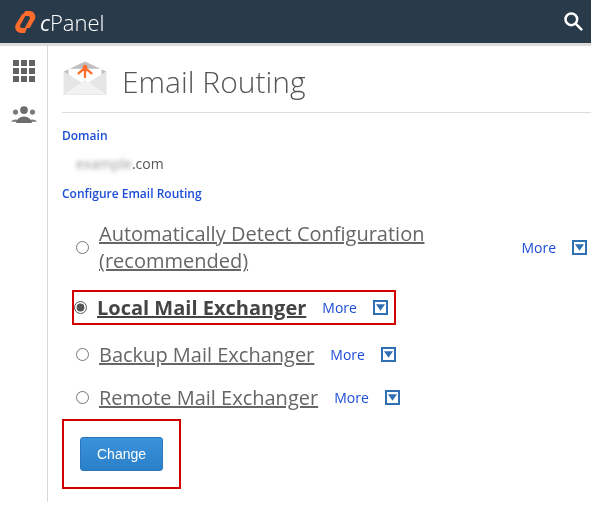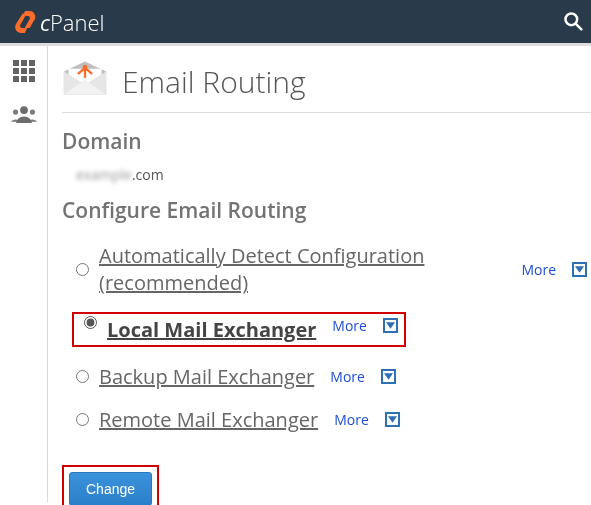--- a/index.html
+++ b/index.html
@@ -90,22 +90,22 @@
     border: none;
     border-top: 1px solid #ddd;
     margin: 0 0 14px 0;
   }
   .intro {
     color: #666;
     font-size: 14px;
     margin-bottom: 22px;
   }
   .section-h {
-    font-size: 21px;
-    color: #737373;
+    font-size: 12px;
+    color: #1d4ed8;
     font-weight: 600;
     margin-bottom: 10px;
   }
   .domain-row { margin-bottom: 12px; margin-left:14px;}
   .domain-row .blur { filter: blur(2.2px); color:#999; }
   .options { margin-top: 8px; }
   .option-row {
     display: flex;
     align-items: center;
     gap: 10px;
@@ -135,30 +135,30 @@
     width: 15px;
     height: 15px;
     border: 2px solid #2f6fb3;
     display: flex;
     align-items: center;
     justify-content: center;
   }
   .caret-box svg { width: 9px; height: 7px; fill: #2f6fb3; }
   .highlight-box {
     border: 2px solid #d20000;
-    padding: 2px 6px 2px 10px;
+    padding: 2px 6px 2px 0;
     display: inline-flex;
-    align-items: flex-start;
+    align-items: center;
     gap: 10px;
   }
   .change-wrap {
-    margin-top: 24px;
+    margin-top: 0;
     display: inline-block;
     border: 2px solid #d20000;
-    padding: 5px;
+    padding: 16px;
     margin-left: 0px;
   }
   .change-btn {
     background: #2f8bd8;
     background: linear-gradient(#3b93db, #2a7fc9);
     color: #fff;
     border: 1px solid #2a77bb;
     border-radius: 3px;
     padding: 8px 16px;
     font-size: 14px;

